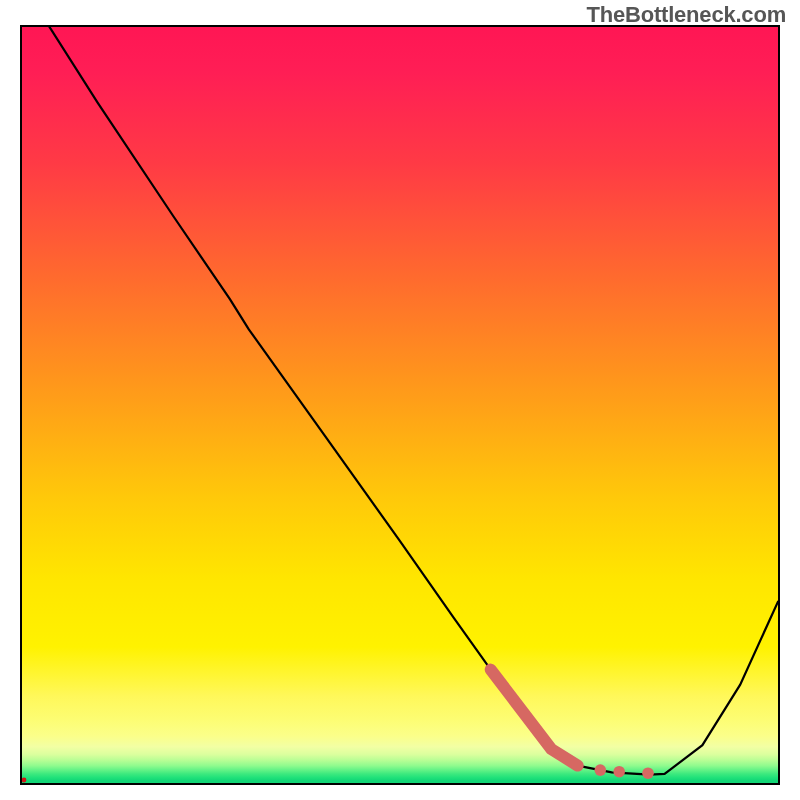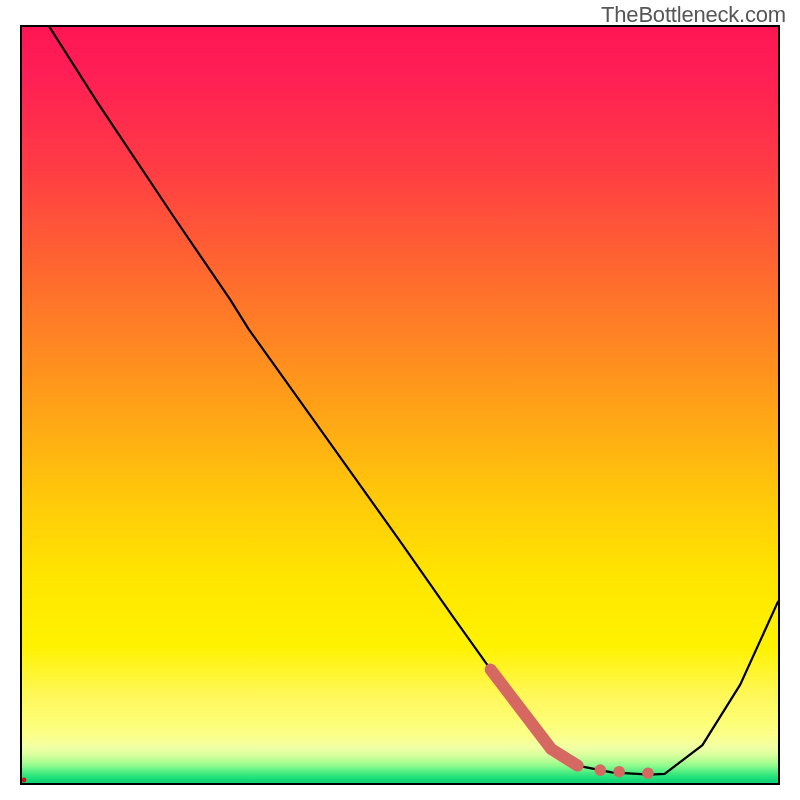--- a/index.html
+++ b/index.html
@@ -14,21 +14,21 @@
     position: relative;
     width: 800px;
     height: 800px;
   }
   .attrib {
     position: absolute;
     top: 2px;
     right: 14px;
     font-family: Arial, Helvetica, sans-serif;
     font-size: 22px;
-    font-weight: 400;
+    font-weight: 700;
     letter-spacing: -0.2px;
     color: #565656;
   }
   .frame {
     position: absolute;
     left: 20px;
     top: 25px;
     width: 760px;
     height: 760px;
     border: 2px solid #000;

